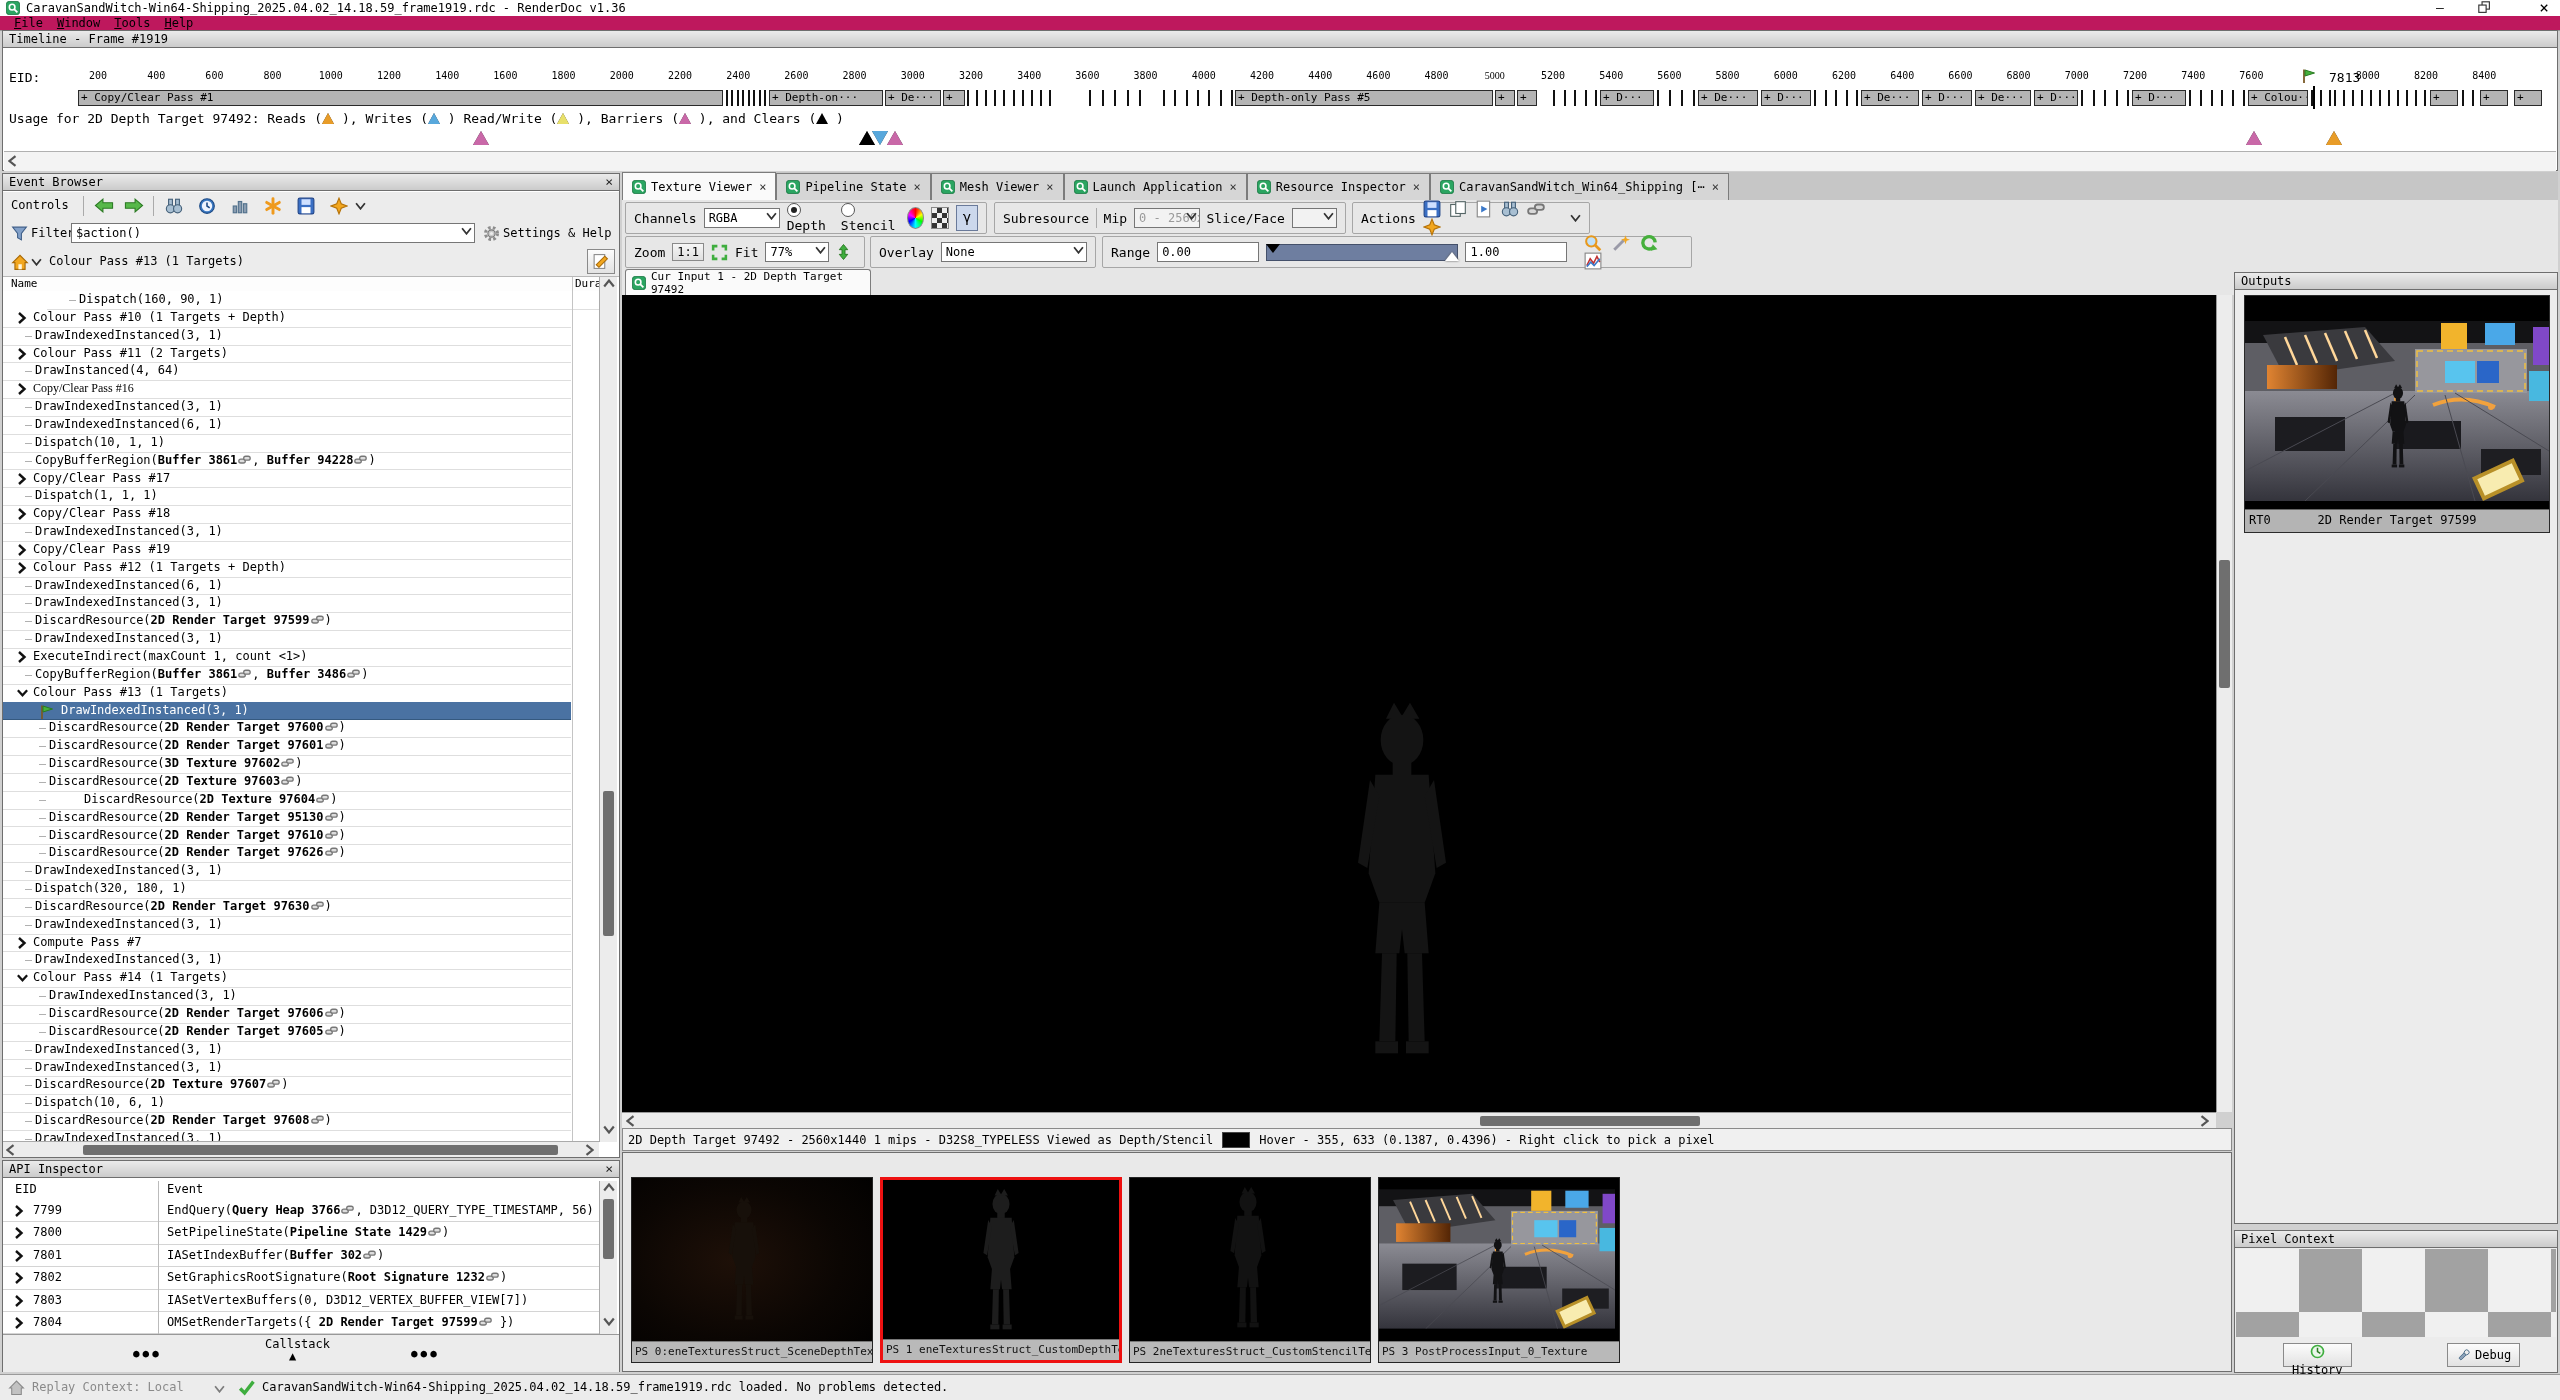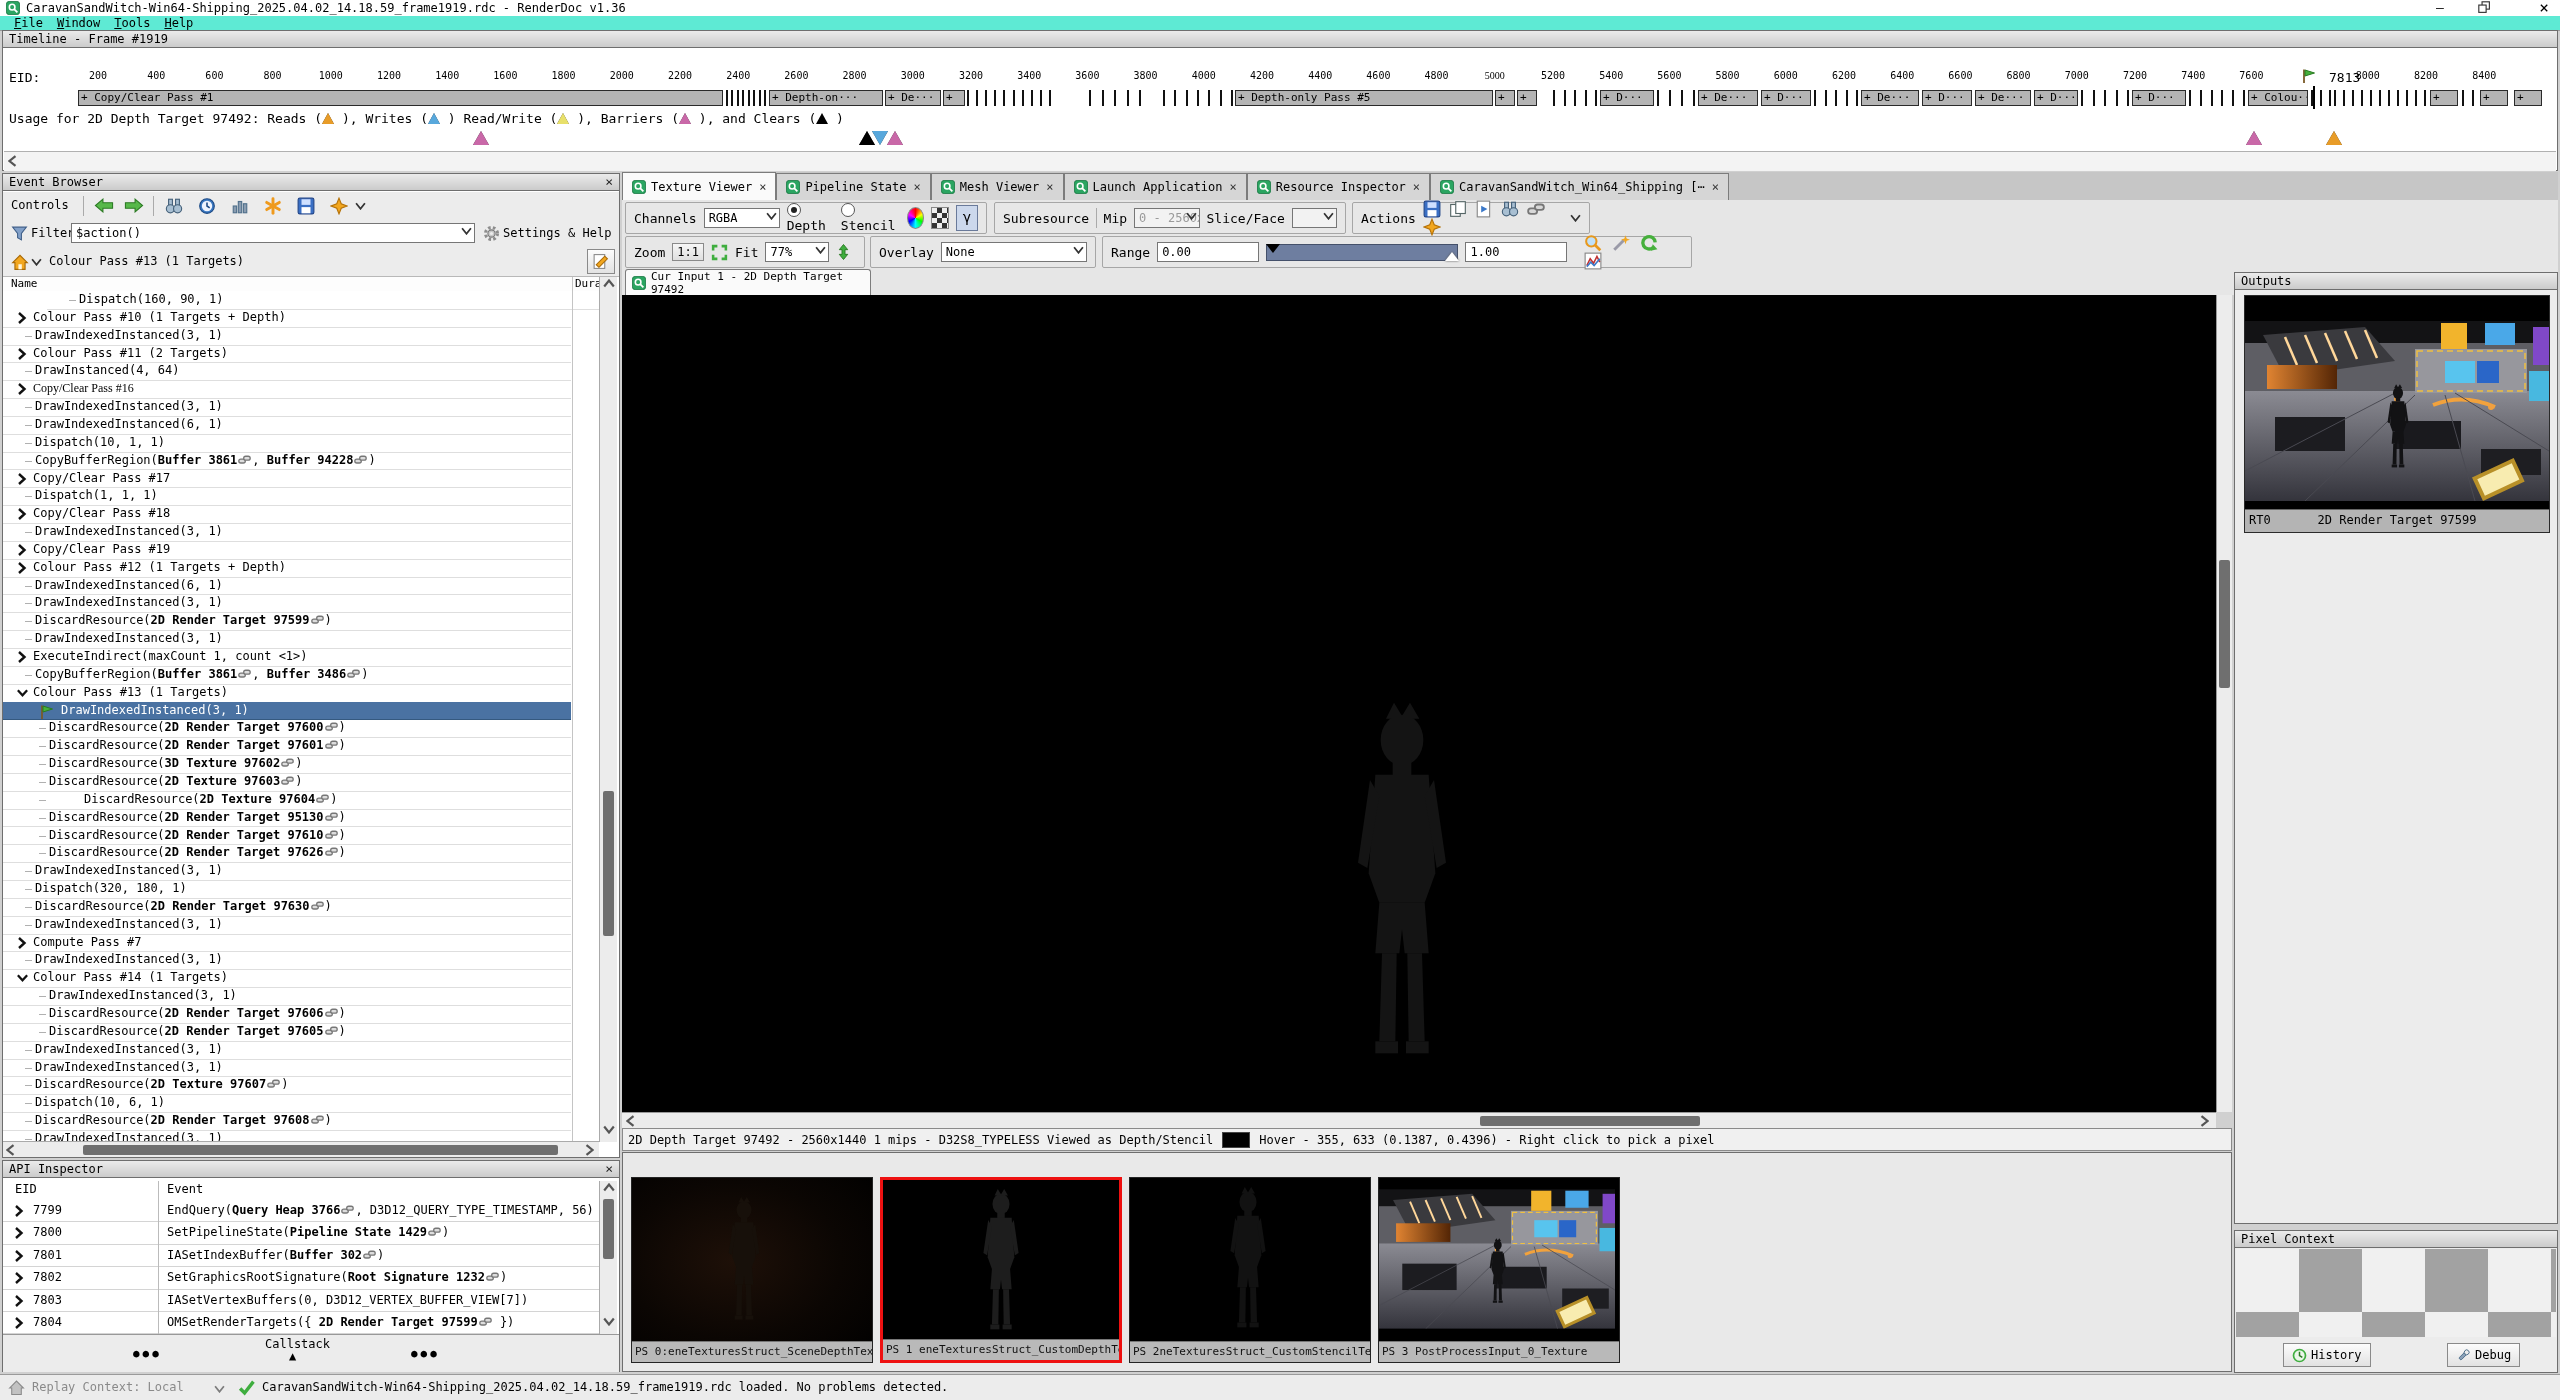--- a/index.html
+++ b/index.html
@@ -151,21 +151,21 @@
         <line x1="9.6" y1="9.6" x2="13" y2="13" stroke="#fff" stroke-width="2"></line>
       </svg></span>
   <span style="position:absolute;left:26px;top:1px;font-size:12px;">CaravanSandWitch-Win64-Shipping_2025.04.02_14.18.59_frame1919.rdc - RenderDoc v1.36</span>
   <span style="position:absolute;left:2420px;top:0;width:40px;text-align:center;font-size:13px;">—</span>
   <span class="ic" style="position:absolute;left:2478px;top:1px;"><svg width="13" height="13" viewBox="0 0 16 16">
         <rect x="5" y="1" width="9" height="9" fill="none" stroke="#333" stroke-width="1.4"></rect>
         <rect x="1" y="5" width="9" height="9" fill="#fff" stroke="#333" stroke-width="1.4"></rect>
       </svg></span>
   <span style="position:absolute;left:2524px;top:-2px;width:40px;text-align:center;font-size:16px;">×</span>
 </div>
-<div class="abs" id="menubar" style="left:0;top:16px;width:2560px;height:14px;background:#5eead4;border-bottom:1px solid #9a9a9a;font-size:12px;line-height:14px;"><span style="margin-left: 14px;"><u>F</u>ile</span><span style="margin-left: 14px;"><u>W</u>indow</span><span style="margin-left: 14px;"><u>T</u>ools</span><span style="margin-left: 14px;"><u>H</u>elp</span></div>
+<div class="abs" id="menubar" style="left:0;top:16px;width:2560px;height:14px;background:#be185d;border-bottom:1px solid #9a9a9a;font-size:12px;line-height:14px;"><span style="margin-left: 14px;"><u>F</u>ile</span><span style="margin-left: 14px;"><u>W</u>indow</span><span style="margin-left: 14px;"><u>T</u>ools</span><span style="margin-left: 14px;"><u>H</u>elp</span></div>
 
 <div class="panel" id="timeline" style="left:2px;top:30px;width:2556px;height:141px;">
   <div class="phead"><span>Timeline - Frame #1919</span></div>
   <div class="abs" style="left:0;top:17px;width:2554px;height:42px;background:#fff;border-bottom:1px solid #555;">
     <span style="position:absolute;left:6px;top:22px;font-size:13px;">EID:</span>
     <div id="tl-ticks" class="abs" style="left:0;top:22px;width:2554px;height:16px;">
         <span class="tick" style="left: 95px;">200</span>
         <span class="tick" style="left: 153.2px;">400</span>
         <span class="tick" style="left: 211.4px;">600</span>
         <span class="tick" style="left: 269.6px;">800</span>
@@ -1082,21 +1082,21 @@
     <div class="abs" style="left:0;right:0;bottom:0;height:22px;background:#b4b4b4;border-top:1px solid #666;font-size:12px;line-height:21px;">
       <span style="position:absolute;left:4px;">RT0</span>
       <span style="position:absolute;left:0;right:0;text-align:center;">2D Render Target 97599</span>
     </div>
   </div>
 </div>
 
 <div class="panel" style="left:2234px;top:1230px;width:324px;height:143px;background:#ececec;">
   <div class="phead"><span>Pixel Context</span></div>
   <div class="abs checkerbg" style="left:1px;top:18px;width:320px;height:88px;"></div>
-  <span class="cbtn" style="position:absolute;left:48px;top:112px;">
+  <span class="cbtn" style="position:absolute;left:48px;top:112px;flex-direction:column;">
     <span class="ic"><svg width="15" height="15" viewBox="0 0 16 16">
           <circle cx="8" cy="8" r="6.4" fill="#eaf6ea" stroke="#3fae3f" stroke-width="1.8"></circle>
           <path d="M8 4 V8 L11 10" stroke="#2a7a22" stroke-width="1.6" fill="none"></path>
         </svg></span>
     <span>History</span>
     </span>
   <span class="cbtn" style="position:absolute;left:212px;top:112px;">
     <span class="ic"><svg width="15" height="15" viewBox="0 0 16 16">
           <g transform="rotate(45 8 8)">
             <rect x="6.4" y="2.5" width="3.2" height="11" rx="1.2" fill="#8aa0b8" stroke="#51718c"></rect>

